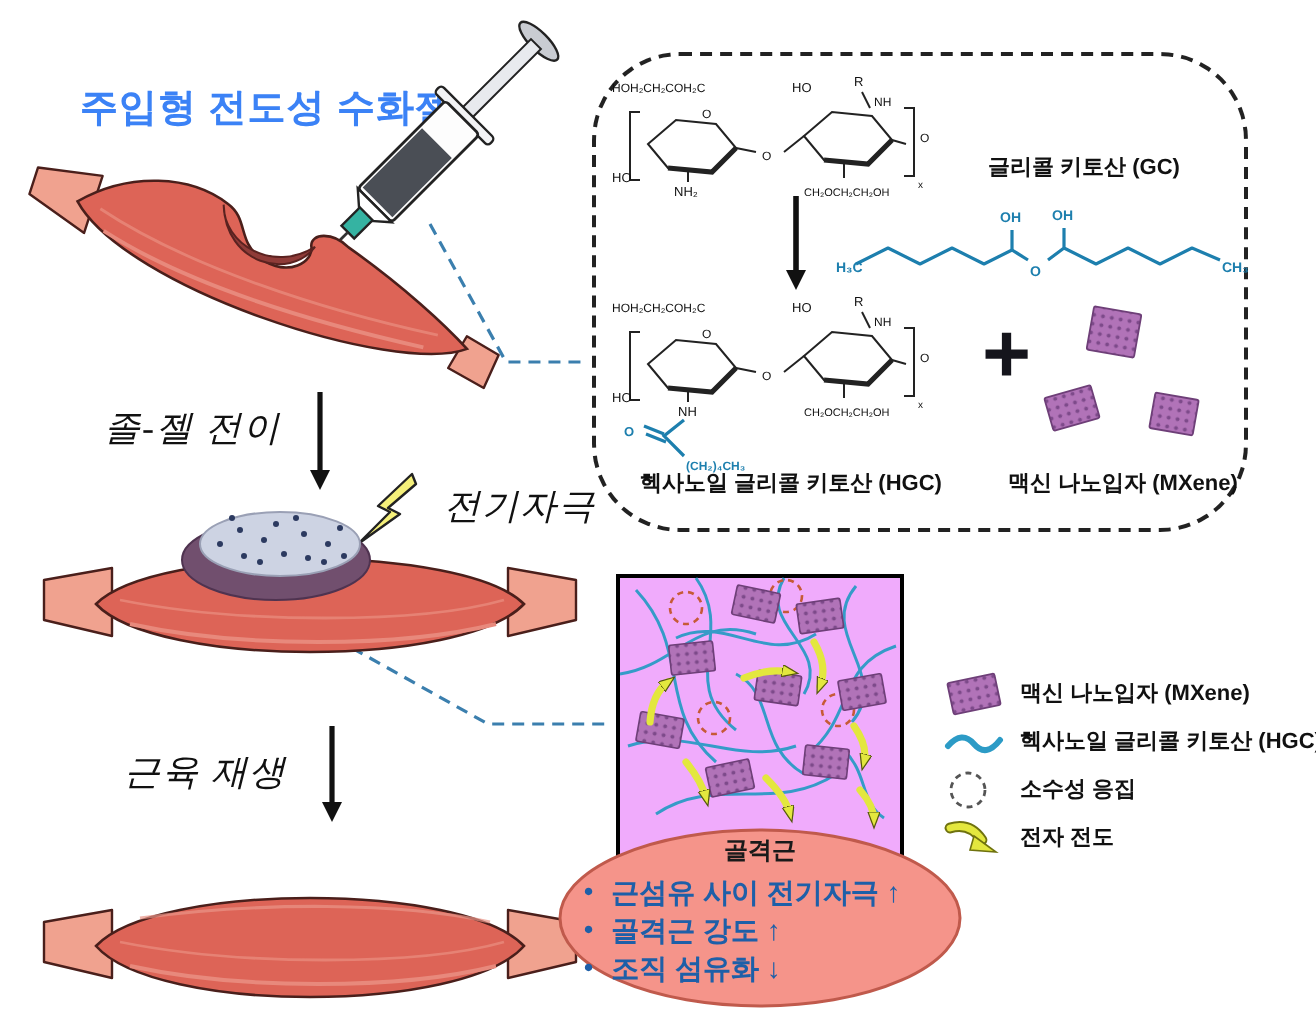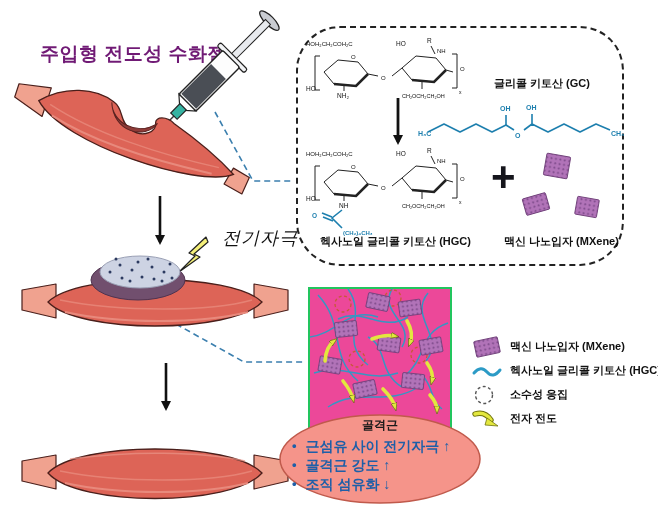--- a/index.html
+++ b/index.html
@@ -1,25 +1,25 @@
 <!DOCTYPE html>
 <html><head>
 <meta charset="utf-8">
 <style>
   html,body{margin:0;padding:0;background:#fff;}
   #canvas{position:relative;width:658px;height:517px;background:#ffffff;overflow:hidden;
           font-family:"Liberation Sans","DejaVu Sans",sans-serif;}
   .abs{position:absolute;}
-  .title{color:#701a75;font-size:19px;font-weight:bold;letter-spacing:.5px;}
+  .title{color:#3b82f6;font-size:19px;font-weight:bold;letter-spacing:.5px;}
   .proc-label{font-family:"Liberation Serif","DejaVu Serif",serif;font-style:italic;
               font-size:18px;color:#111;letter-spacing:1px;white-space:nowrap;}
   .chem-label{font-size:11px;font-weight:bold;color:#111;white-space:nowrap;}
   .plus{font-size:42px;font-weight:bold;color:#15151c;line-height:1;}
   .synth-box{border:2px dashed #222;border-radius:44px;}
-  .net-box{border:2px solid #22c55e;background:#ec4899;}
+  .net-box{border:2px solid #000000;background:#f0abfc;}
   .legend{display:flex;flex-direction:column;gap:7px;}
   .legend-row{display:flex;align-items:center;gap:8px;height:17px;}
   .legend-label{font-size:11px;font-weight:bold;color:#111;white-space:nowrap;}
   .outcomes{display:flex;flex-direction:column;gap:3px;}
   .outcome-row{display:flex;align-items:flex-start;gap:9px;color:#1e5fa8;
                font-size:14px;font-weight:bold;line-height:16px;white-space:nowrap;}
   .outcome-bullet{font-size:13px;line-height:16px;}
   svg{display:block;overflow:visible;}
   svg text{font-family:"Liberation Sans","DejaVu Sans",sans-serif;}
 </style>
@@ -62,21 +62,23 @@
     <g transform="rotate(18 125 55)">
       <path d="M4,32 L36,26 L36,56 L4,46 Z" fill="#f0a28f" stroke="#4a1f1b" stroke-width="1.2" stroke-linejoin="round"></path>
       <path d="M234,46 L252,50 L250,68 L230,64 Z" fill="#f0a28f" stroke="#4a1f1b" stroke-width="1.2" stroke-linejoin="round"></path>
       <path d="M28,42 C48,20 78,12 100,20 C112,24 110,36 124,41 C140,46 150,34 146,27 C144,21 154,17 164,22 C196,32 222,44 236,52 C206,76 64,76 28,42 Z" fill="#dd6457" stroke="#4a1f1b" stroke-width="1.3"></path>
       <path d="M45,52 C90,64 150,64 215,58" stroke="#e8897c" stroke-width="2" fill="none"></path>
       <path d="M40,42 C90,56 160,56 220,50" stroke="#e8897c" stroke-width="1.4" fill="none" opacity=".8"></path>
       <path d="M98,21 C104,40 132,46 148,27 C141,47 108,49 98,21 Z" fill="#8f3b38" stroke="#5a2220" stroke-width="1"></path>
     </g>
   </svg>
 
-  <div class="abs proc-label" style="left:222px;top:226px;">전기자극</div>
+  <div class="abs proc-label" style="left:52px;top:202px;">졸-젤 전이</div>
+  <div class="abs proc-label" style="left:222px;top:241px;">전기자극</div>
+  <div class="abs proc-label" style="left:62px;top:374px;">근육 재생</div>
 
   <svg class="abs" style="left:20px;top:250px;" width="270" height="100" viewBox="0 0 270 100">
     <path d="M2,40 L36,34 L36,68 L2,60 Z" fill="#f0a28f" stroke="#4a1f1b" stroke-width="1.2" stroke-linejoin="round"></path>
     <path d="M234,34 L268,40 L268,60 L234,68 Z" fill="#f0a28f" stroke="#4a1f1b" stroke-width="1.2" stroke-linejoin="round"></path>
     <path d="M28,52 C58,22 212,22 242,52 C212,84 58,84 28,52 Z" fill="#dd6457" stroke="#4a1f1b" stroke-width="1.3"></path>
     <path d="M45,62 C100,74 180,74 228,62" stroke="#e8897c" stroke-width="2" fill="none"></path>
     <path d="M40,50 C100,62 190,62 232,50" stroke="#e8897c" stroke-width="1.4" fill="none" opacity=".8"></path>
     <ellipse cx="118" cy="30" rx="47" ry="20" fill="#714f6e" stroke="#4f3350" stroke-width="1"></ellipse>
     <ellipse cx="120" cy="22" rx="40" ry="16" fill="#cdd3e3" stroke="#9aa0b5" stroke-width="1"></ellipse>
     <g fill="#2c3a60">

